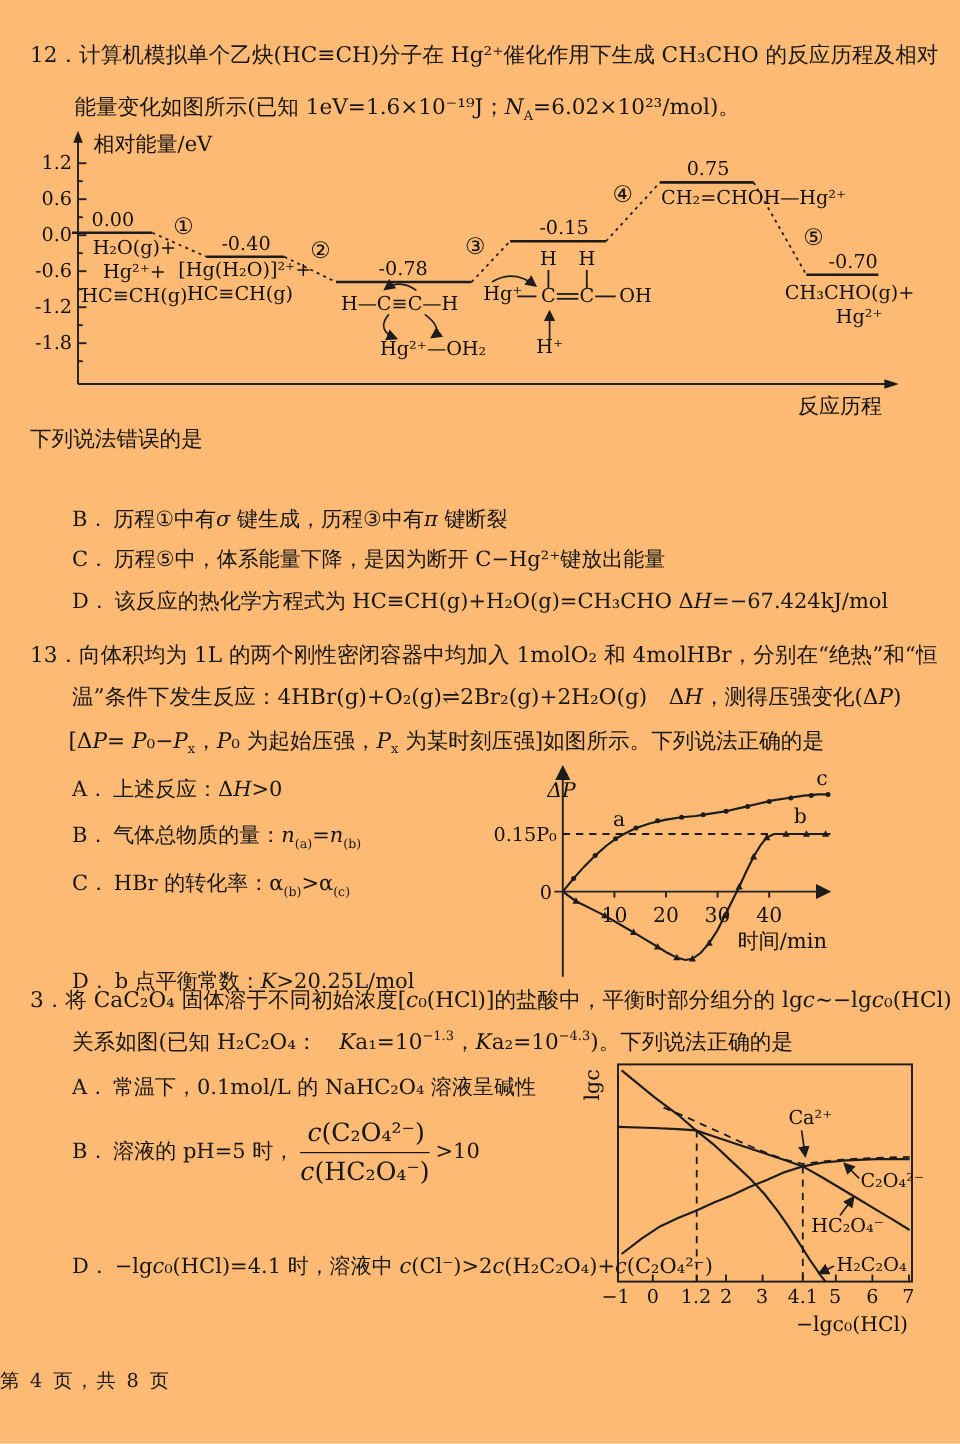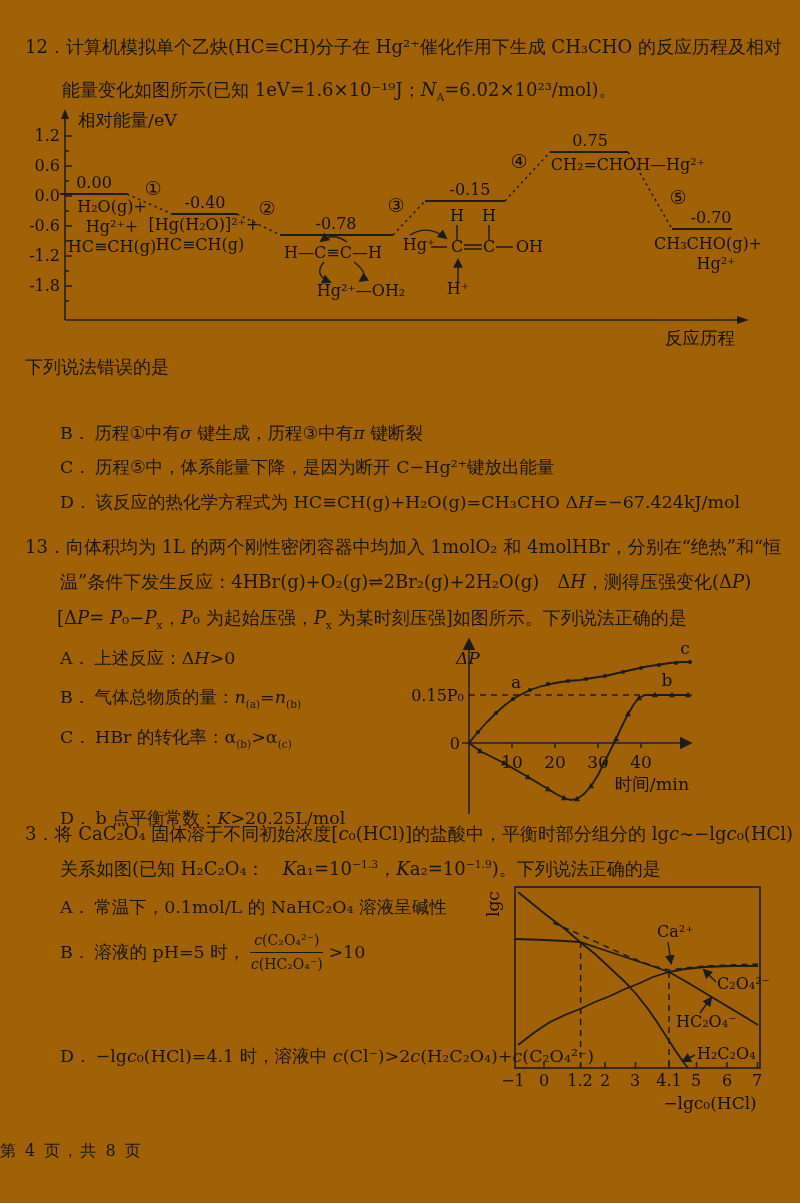--- a/index.html
+++ b/index.html
@@ -1,25 +1,25 @@
 <!DOCTYPE html>
 <html><head>
 <meta charset="utf-8">
 <style>
   *{margin:0;padding:0;box-sizing:border-box}
   html,body{background:#e8e8e8}
-  .page{position:relative;width:800px;height:1203px;background:#a16207;
+  .page{position:relative;width:800px;height:1203px;background:#fdba74;
         font-family:"DejaVu Serif","DejaVu Sans",serif;color:#161616;overflow:hidden;margin:0 auto}
   .t{position:absolute;white-space:nowrap;font-size:18px;line-height:1.25}
   .opt{position:absolute;white-space:nowrap;font-size:17.5px;line-height:1.2}
   .olabel{margin-right:4px}
   sup,sub{font-size:0.6em;line-height:0}
   i{font-style:italic}
   .optB{display:flex;align-items:center}
-  .frac{display:inline-block;text-align:center;margin:0 5px;font-size:14px}
+  .frac{display:inline-block;text-align:right;margin:0 5px;font-size:21px}
   .frac .num{display:block;border-bottom:1.6px solid #161616;padding:0 4px 3px}
   .frac .den{display:block;padding-top:3px}
   svg{position:absolute;overflow:visible}
   svg text{fill:#111;font-family:"DejaVu Serif","DejaVu Sans",serif}
   .sv16{font-size:16px}.sv17{font-size:17px}
   .cjk{font-size:17.5px}
   .step{font-size:19px;font-family:"DejaVu Sans",sans-serif}
   .axl{stroke:#222;stroke-width:1.6;fill:none}
   .lvl{stroke:#1c1c1c;stroke-width:2.2;fill:none}
   .dot{stroke:#1c1c1c;stroke-width:1.5;fill:none;stroke-dasharray:2.5 3.5}
@@ -210,21 +210,21 @@
         <polygon points="268,59.8 265,65.2 271,65.2"></polygon>
     </g>
     <text class="sv17" x="96" y="56" text-anchor="middle">a</text>
     <text class="sv17" x="247" y="54" text-anchor="middle">b</text>
     <text class="sv17" x="265" y="22" text-anchor="middle">c</text>
   </svg>
 
   <div class="t" style="left:25px;top:823px">
     <span>3．</span><span>将 CaC₂O₄ 固体溶于不同初始浓度[<i>c</i>₀(HCl)]的盐酸中，平衡时部分组分的 lg<i>c</i>~−lg<i>c</i>₀(HCl)</span>
   </div>
-  <div class="t" style="left:60px;top:858px">关系如图(已知 H₂C₂O₄：　<i>K</i>a₁=10<sup>−1.3</sup>，<i>K</i>a₂=10<sup>−1.9</sup>)。下列说法正确的是</div>
+  <div class="t" style="left:60px;top:858px">关系如图(已知 H₂C₂O₄：　<i>K</i>a₁=10<sup>−1.3</sup>，<i>K</i>a₂=10<sup>−4.3</sup>)。下列说法正确的是</div>
 
   <div class="opt" style="left:60px;top:897px"><span class="olabel">A．</span><span>常温下，0.1mol/L 的 NaHC₂O₄ 溶液呈碱性</span></div>
   <div class="opt optB" style="left:60px;top:932px">
     <span class="olabel">B．</span>
     <span>溶液的 pH=5 时，</span>
     <span class="frac">
       <span class="num"><i>c</i>(C₂O₄²⁻)</span>
       <span class="den"><i>c</i>(HC₂O₄⁻)</span>
     </span>
     <span>&gt;10</span>

